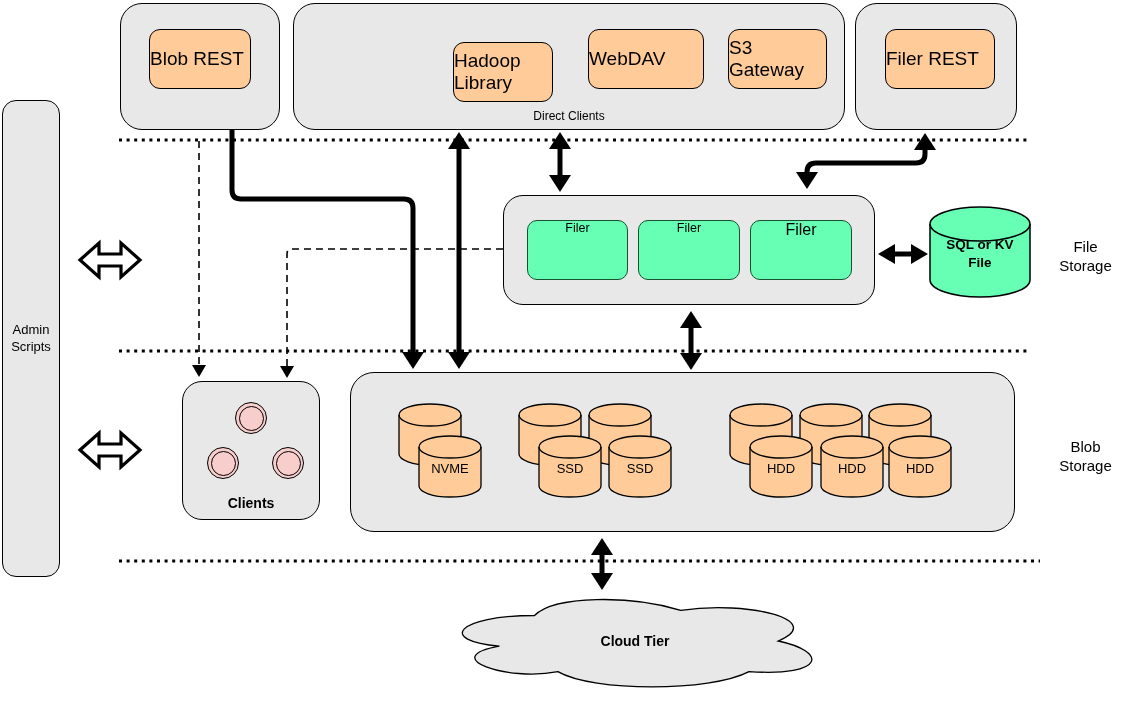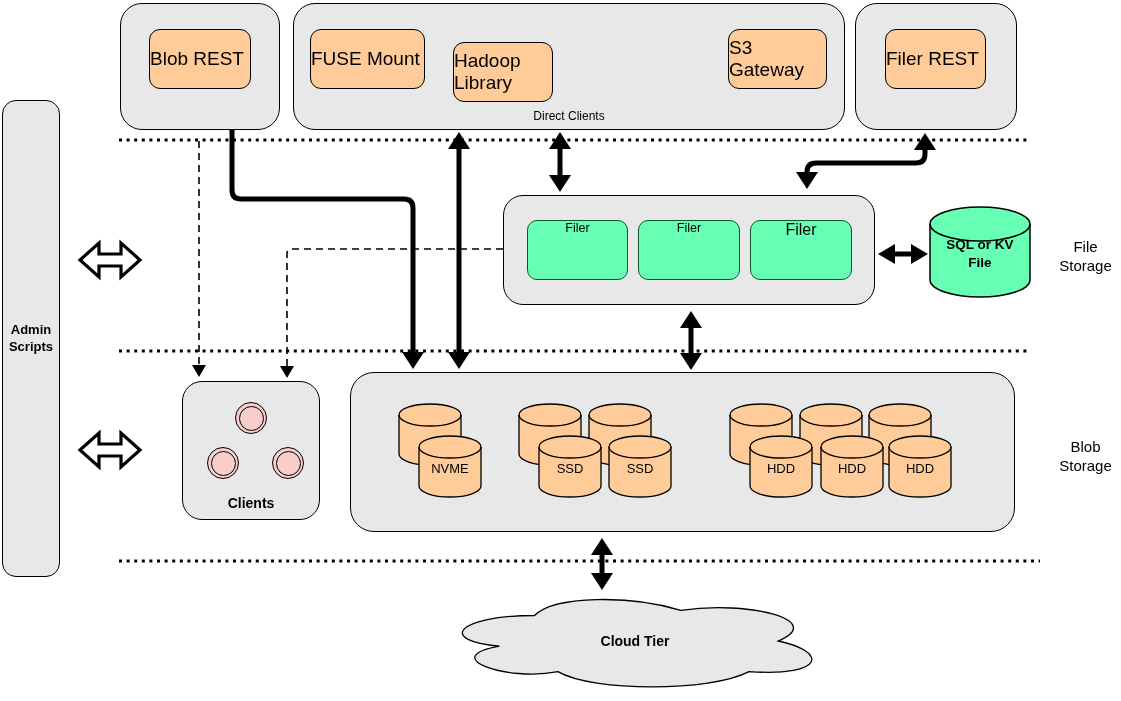--- a/index.html
+++ b/index.html
@@ -156,38 +156,38 @@
       <path class="rim" style="stroke-width:1.5" d="M0,17 A50,17 0 0 0 100,17"></path>
       </g>
 
     <g transform="translate(437,590)">
       <path class="cloud" d="M97.5,25.5 C19.5,25.5 0,51 62.4,56.1 C0,67.3 70.2,91.8 120.9,81.6
         C156,102 273,102 312,81.6 C390,86.7 390,61.2 341.25,51 C390,30.6 312,10.2 243.75,20.4
         C195,5.1 117,5.1 97.5,25.5 Z"></path>
       </g>
   </svg>
 
-  <div class="abs lbl" style="left:2px;top:100px;width:58px;height:477px;font-weight:bold;font-size:13px">Admin Scripts</div>
+  <div class="abs lbl" style="left:2px;top:100px;width:58px;height:477px;font-weight:normal;font-size:13px">Admin Scripts</div>
 
   <div class="abs obox" style="left:149px;top:29px;width:102px;height:60px">
     <span>Blob REST</span>
   </div>
 
-  <div class="abs obox" style="left:310px;top:29px;width:115px;height:60px">
-    <span>FUSE Mount</span>
-  </div>
   <div class="abs obox" style="left:453px;top:42px;width:100px;height:60px">
     <span>Hadoop Library</span>
   </div>
+  <div class="abs obox" style="left:588px;top:29px;width:116px;height:60px">
+    <span>WebDAV</span>
+  </div>
   <div class="abs obox" style="left:728px;top:29px;width:99px;height:60px">
     <span>S3 Gateway</span>
   </div>
   <div class="abs lbl" style="left:293px;top:107px;width:552px;height:20px;font-size:12px">Direct Clients</div>
 
-  <div class="abs obox" style="left:885px;top:29px;width:101px;height:60px">
+  <div class="abs obox" style="left:885px;top:29px;width:110px;height:60px">
     <span>Filer REST</span>
   </div>
 
   <div class="abs gbox" style="left:527px;top:220px;width:101px;height:60px">
     <span>Filer</span>
   </div>
   <div class="abs gbox" style="left:638px;top:220px;width:102px;height:60px">
     <span>Filer</span>
   </div>
   <div class="abs gbox" style="left:750px;top:220px;width:102px;height:60px;font-size:16px">

